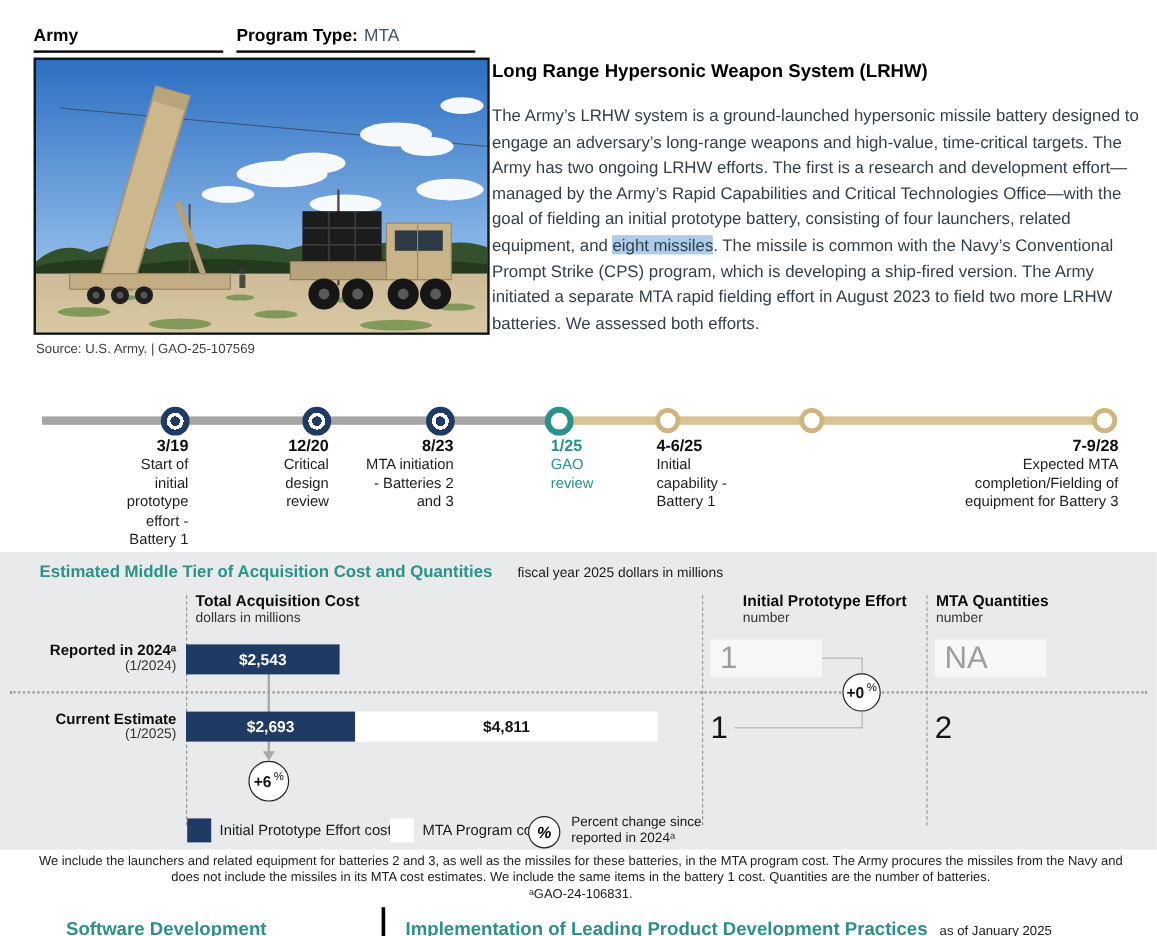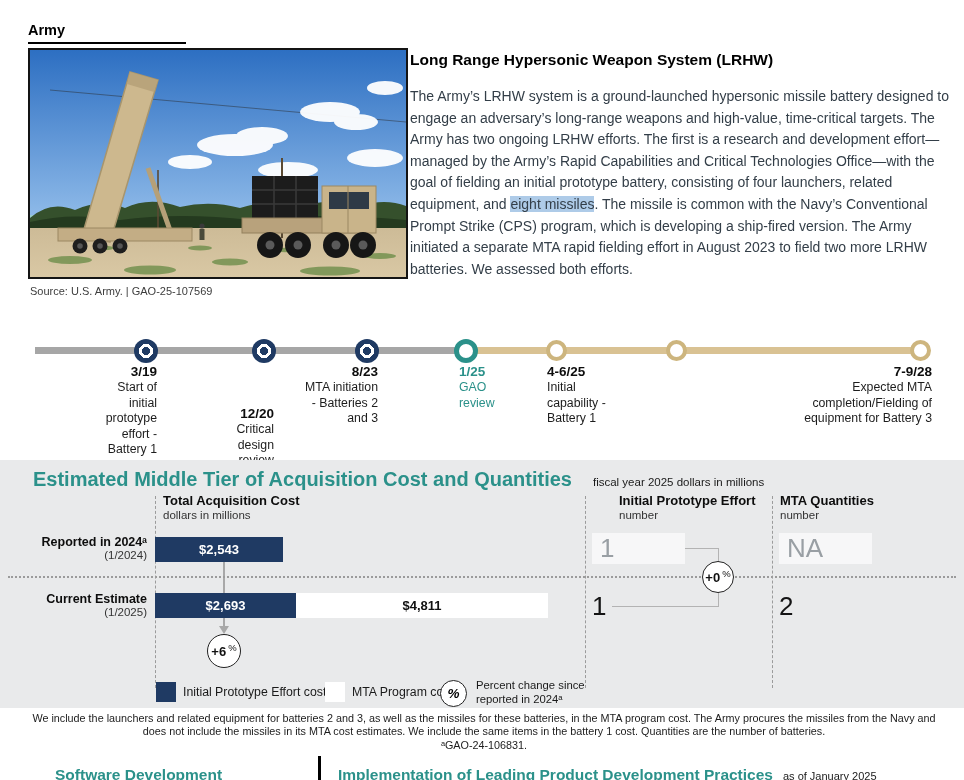--- a/index.html
+++ b/index.html
@@ -47,21 +47,21 @@
   .tl-dot-gao{position:absolute;width:24px;height:24px;border-radius:50%;top:339px;background:#fff;border:5px solid var(--teal);}
   .tl-dot-future{position:absolute;width:21px;height:21px;border-radius:50%;top:340px;background:#fff;border:4.5px solid var(--tan-ring);}
   .ms{position:absolute;top:364px;}
   .ms-date{font-weight:bold;font-size:13.5px;color:#0d0d0d;}
   .ms-label{font-size:12.3px;line-height:15.5px;color:#1d1d1d;margin-top:1px;}
   .ms.gao .ms-date,.ms.gao .ms-label{color:var(--teal);}
 
   
   #panel{position:absolute;left:0;top:460px;width:964px;height:248px;background:var(--panel);}
   #panel-heading{position:absolute;left:33px;top:8px;white-space:nowrap;}
-  #panel-heading .t{color:var(--teal);font-weight:bold;font-size:20px;}
+  #panel-heading .t{color:var(--teal);font-weight:bold;font-size:14px;}
   #panel-heading .s{color:#1a1a1a;font-size:11.5px;margin-left:21px;}
   .vdash{position:absolute;top:36px;height:192px;width:0;border-left:1px dashed #9b9b9b;}
   .col-h{position:absolute;top:33px;}
   .col-h .ch{font-weight:bold;font-size:13px;color:#0d0d0d;}
   .col-h .cu{font-size:11.5px;color:#333;margin-top:1px;}
   .row-label{position:absolute;left:20px;width:127px;text-align:right;}
   .row-label .rl{font-weight:bold;font-size:12.5px;color:#0d0d0d;text-align:right;}
   .row-label .rs{font-size:11.5px;color:#333;}
   #hdot{position:absolute;left:8px;top:116px;width:948px;border-top:2px dotted #9b9b9b;}
   .bar{position:absolute;height:25px;display:flex;align-items:center;justify-content:center;font-weight:bold;font-size:13px;}
@@ -93,20 +93,23 @@
   #bt-right{left:338px;}
   #bt-right .sfx{color:#1a1a1a;font-weight:normal;font-size:11px;margin-left:10px;}
   #bt-divider{position:absolute;left:318px;top:756px;width:2.5px;height:24px;background:#000;}
 </style>
 </head>
 <body>
 
 <div id="page">
 
   <div id="hdr-army" class="hdr-cell">Army</div>
+  <div id="hdr-program" class="hdr-cell">
+    <b>Program Type:</b><span class="val">MTA</span>
+  </div>
 
   <div id="photo">
     <svg viewBox="0 0 376 227" preserveAspectRatio="none">
       <defs>
         <linearGradient id="sky" x1="0" y1="0" x2="0" y2="1">
           <stop offset="0" stop-color="#2d6fc2"></stop>
             <stop offset="1" stop-color="#8db9e8"></stop>
         </linearGradient>
         <linearGradient id="ground" x1="0" y1="0" x2="0" y2="1">
           <stop offset="0" stop-color="#cdbb97"></stop>
@@ -192,21 +195,21 @@
   <div class="tl-dot-past" style="left:355px;"></div>
   <div class="tl-dot-gao" style="left:454px;"></div>
   <div class="tl-dot-future" style="left:546px;"></div>
   <div class="tl-dot-future" style="left:666px;"></div>
   <div class="tl-dot-future" style="left:910px;"></div>
 
   <div class="ms" style="left:93px;width:64px;text-align:right;">
     <div class="ms-date">3/19</div>
     <div class="ms-label">Start of initial prototype effort - Battery 1</div>
   </div>
-  <div class="ms" style="left:214px;width:60px;text-align:right;margin-top:42px;">
+  <div class="ms" style="left:214px;width:60px;text-align:right;">
     <div class="ms-date">12/20</div>
     <div class="ms-label">Critical design review</div>
   </div>
   <div class="ms" style="left:300px;width:78px;text-align:right;">
     <div class="ms-date">8/23</div>
     <div class="ms-label">MTA initiation - Batteries 2 and 3</div>
   </div>
   <div class="ms gao" style="left:459px;width:52px;">
     <div class="ms-date">1/25</div>
     <div class="ms-label">GAO review</div>

